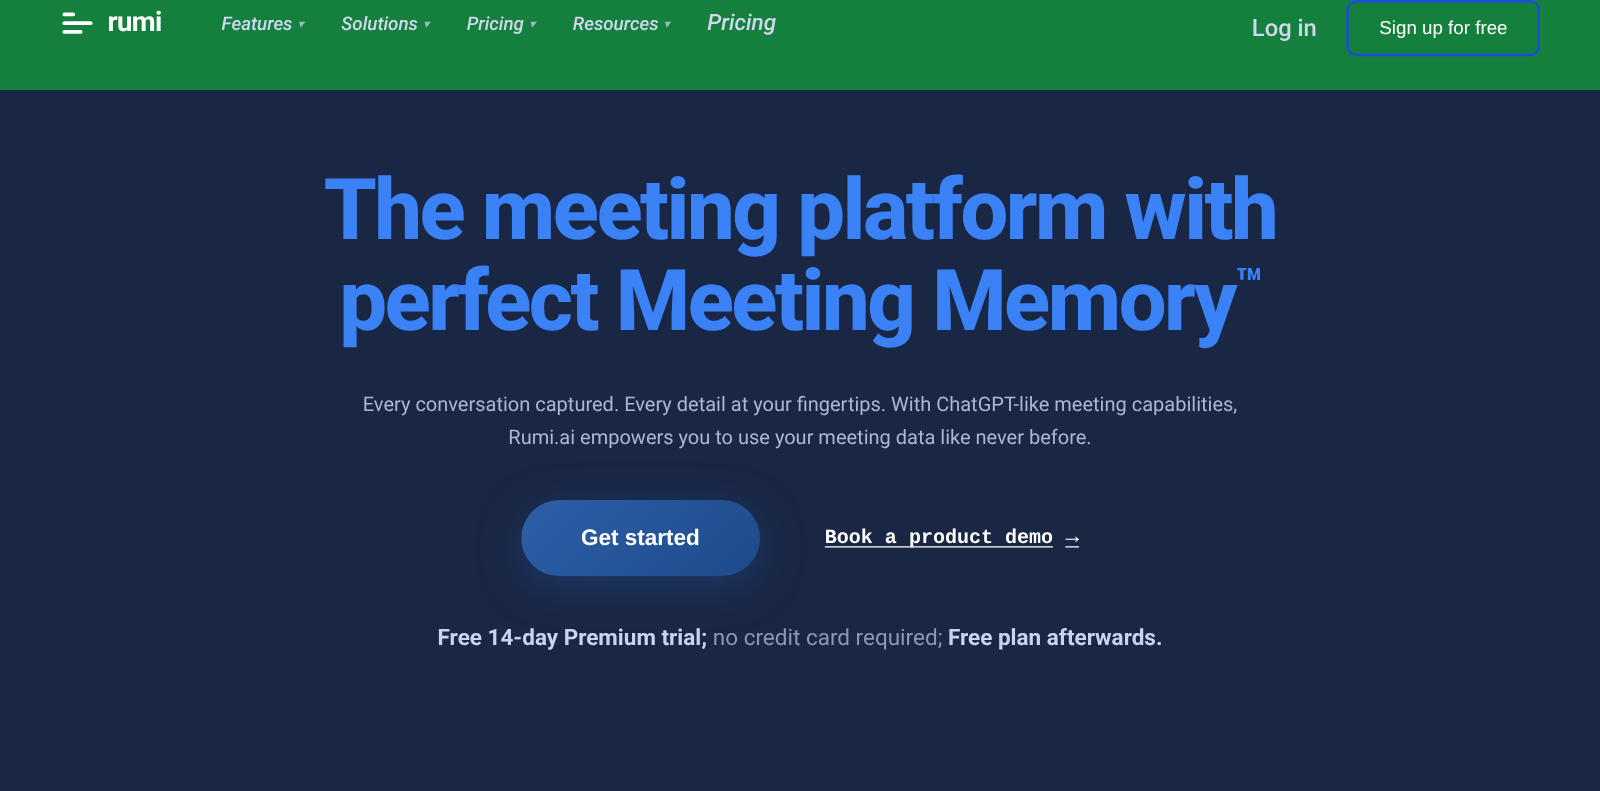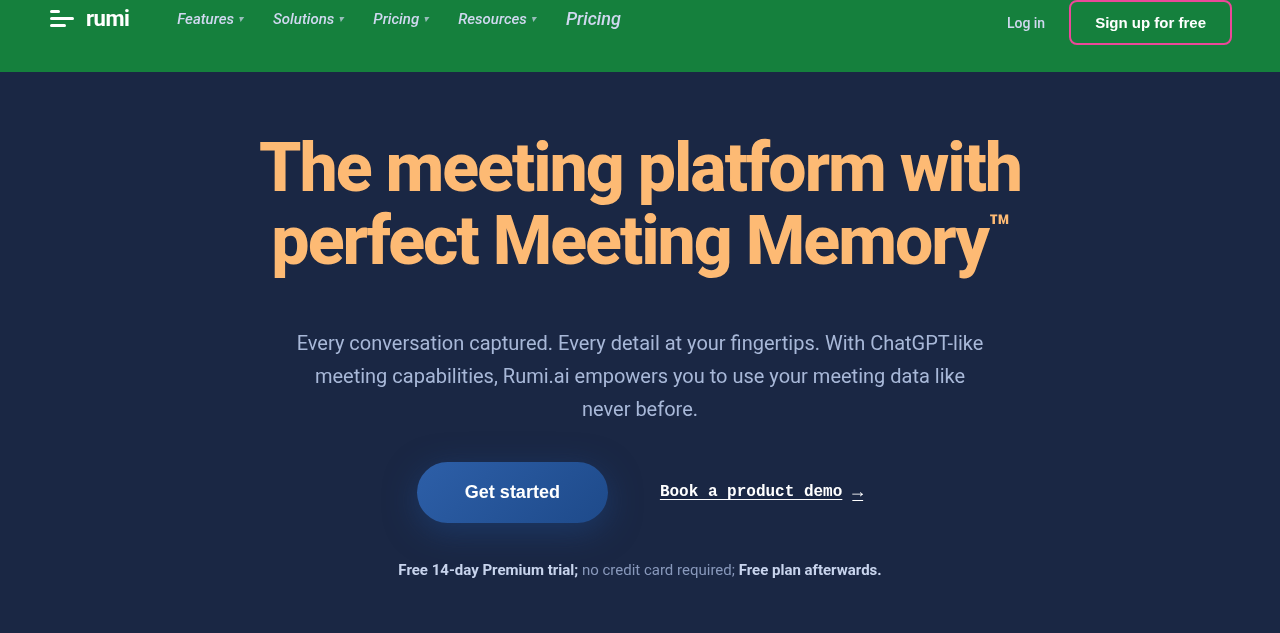--- a/index.html
+++ b/index.html
@@ -85,35 +85,35 @@
       cursor: pointer;
     }
 
     .nav-right {
       display: flex;
       align-items: center;
       gap: 20px;
     }
 
     .log-in-btn {
-      font-size: 14px;
+      font-size: 19px;
       font-weight: 500;
       color: #d0d8f0;
       cursor: pointer;
       padding: 8px 4px;
     }
 
     .sign-up-btn {
       padding: 12px 24px;
       background-color: transparent;
-      border: 2px solid #ec4899;
+      border: 2px solid #1d4ed8;
       border-radius: 8px;
       color: #ffffff;
       font-size: 15px;
-      font-weight: 700;
+      font-weight: 400;
       cursor: pointer;
       white-space: nowrap;
       transition: background-color 0.2s, border-color 0.2s;
     }
 
     
     .hero {
       display: flex;
       flex-direction: column;
       align-items: center;
@@ -121,33 +121,33 @@
       text-align: center;
       padding: 60px 48px 40px;
       min-height: 490px;
     }
 
     .hero-title {
       font-size: 68px;
       font-weight: 800;
       line-height: 1.08;
       letter-spacing: -2px;
-      color: #fdba74;
+      color: #3b82f6;
       max-width: 900px;
-      margin-bottom: 48px;
+      margin-bottom: 32px;
     }
 
     .hero-title .tm {
       font-size: 36px;
       vertical-align: super;
       font-weight: 700;
     }
 
     .hero-subtitle {
-      font-size: 20px;
+      font-size: 16px;
       font-weight: 400;
       color: #a8b8d8;
       line-height: 1.65;
       max-width: 700px;
       margin-bottom: 36px;
     }
 
     .hero-actions {
       display: flex;
       align-items: center;
@@ -179,21 +179,21 @@
       text-decoration: underline;
       text-underline-offset: 3px;
       font-family: Liberation Mono, monospace;
     }
 
     .book-demo-arrow {
       font-size: 18px;
     }
 
     .trial-text {
-      font-size: 15px;
+      font-size: 18px;
       color: #8898bb;
       line-height: 1.5;
     }
 
     .trial-text strong {
       color: #c8d4ed;
       font-weight: 700;
     }
   </style>
 </head>

